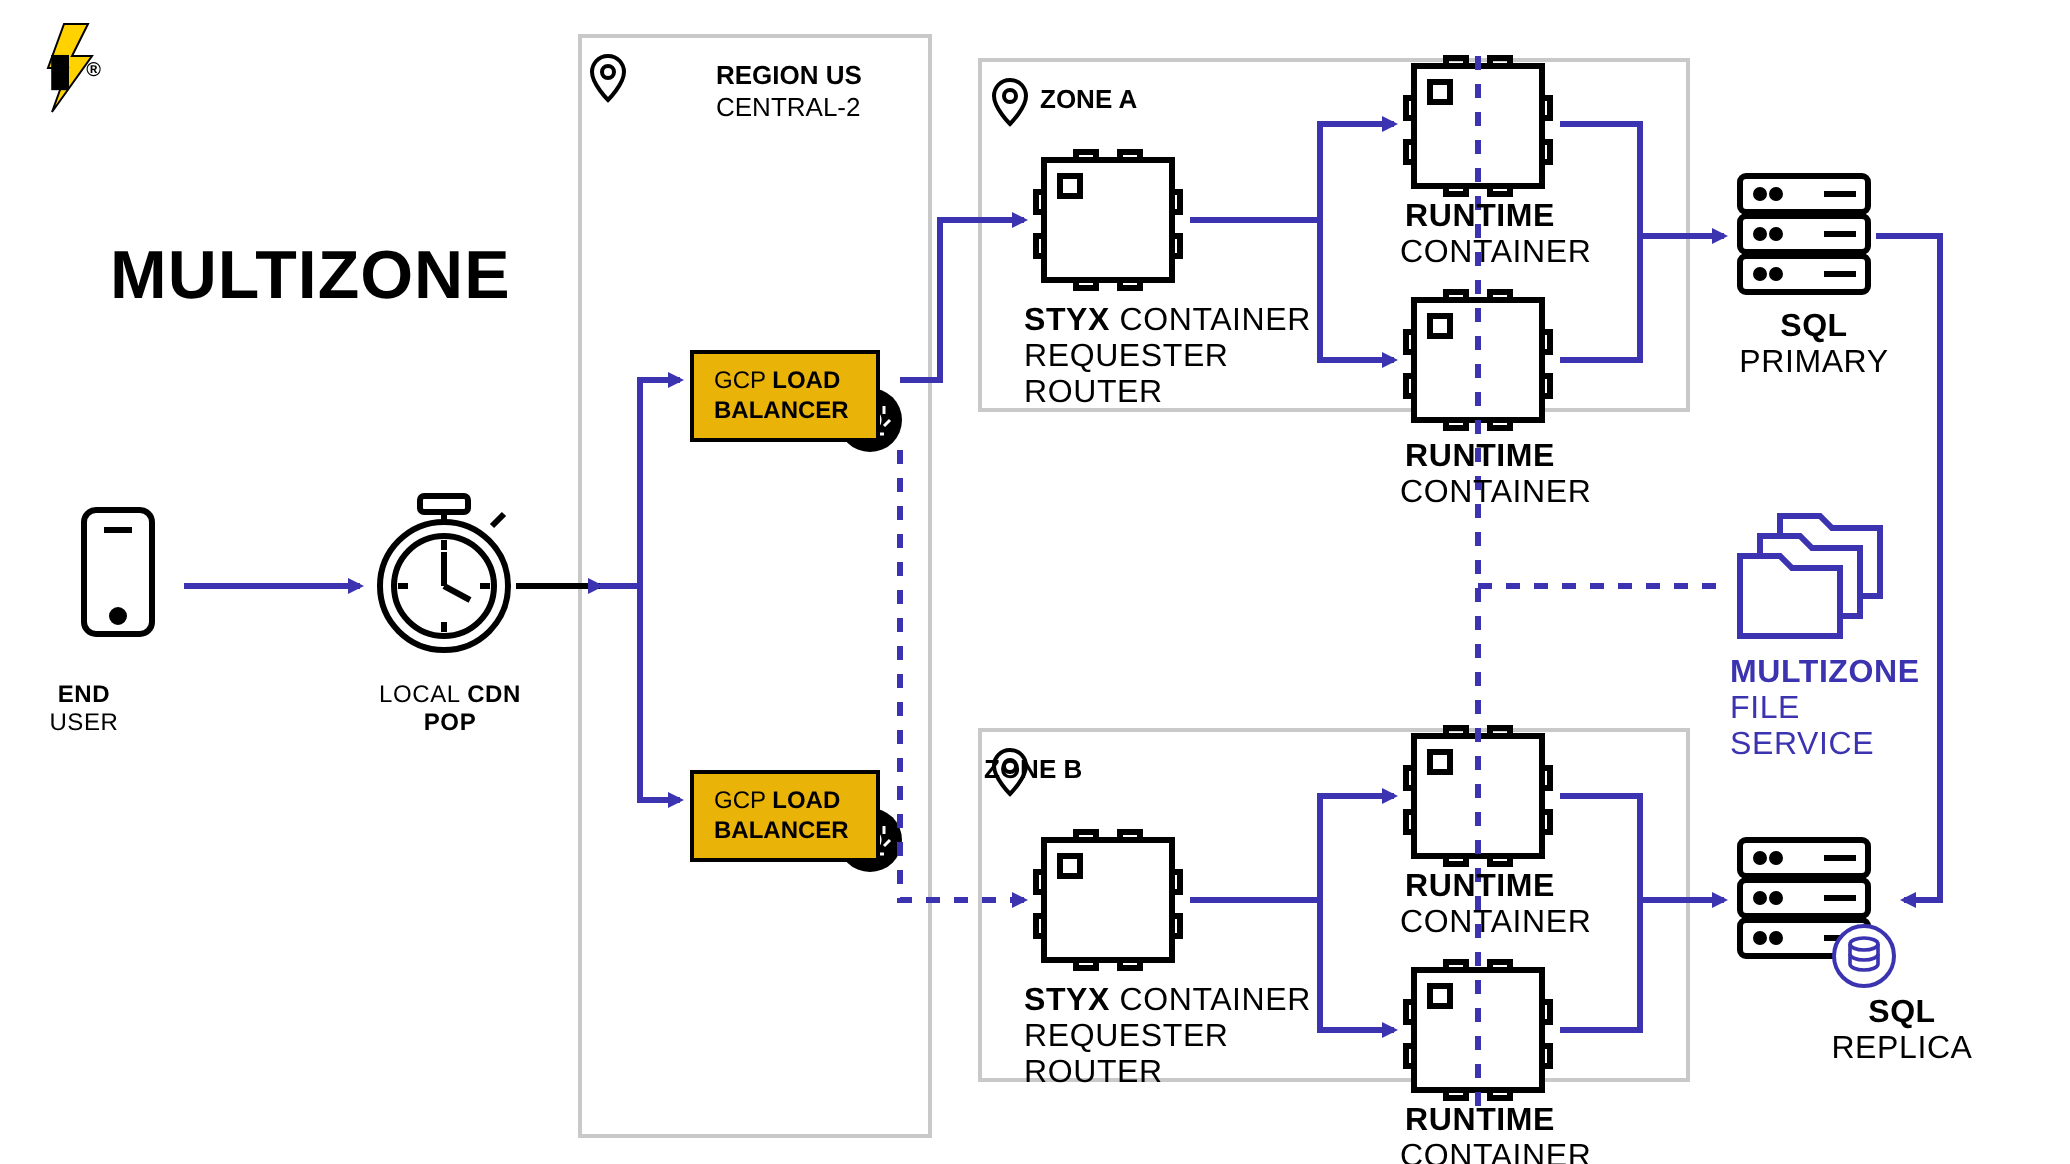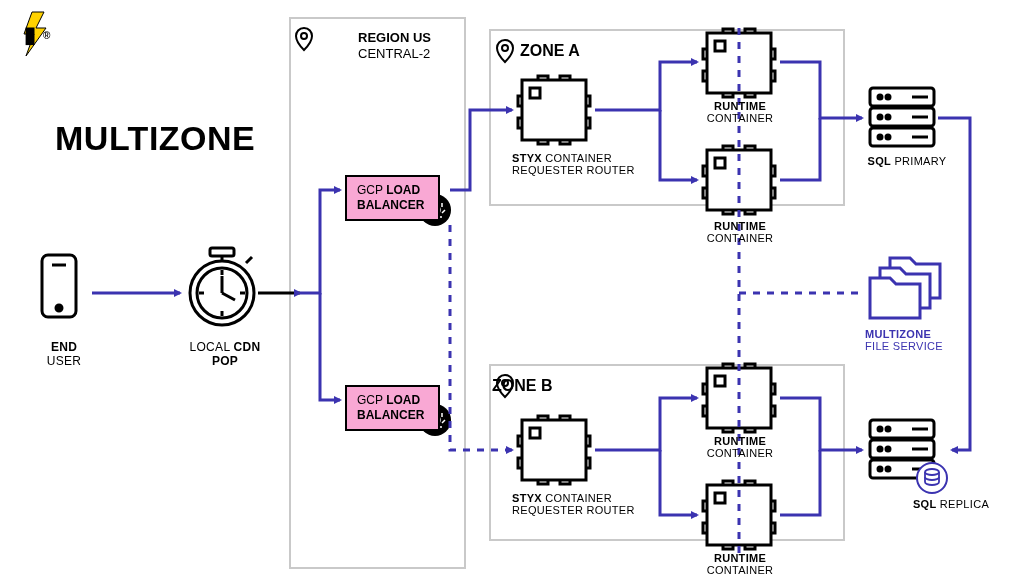--- a/index.html
+++ b/index.html
@@ -5,26 +5,26 @@
   * { box-sizing: border-box; margin: 0; padding: 0; }
   html, body { width: 1035px; height: 582px; font-family: Arial, Helvetica, sans-serif; background: #fff; color: #000; }
   body { position: relative; overflow: hidden; }
   svg.bg { position: absolute; inset: 0; width: 1035px; height: 582px; }
   .abs { position: absolute; }
   .title { font-weight: 900; font-size: 34px; line-height: 1.1; letter-spacing: .5px; }
   .brand { font-weight: 900; font-size: 20px; letter-spacing: 1px; display:flex; align-items:center; gap:6px;}
   .label { font-size: 12px; letter-spacing: .3px; text-align: center; }
   .label .b { font-weight: 700; }
   .label .r { font-weight: 400; text-align: center; }
-  .label-sm { font-size: 11px; }
+  .label-sm { font-size: 16px; }
   .label-left { text-align: left; }
-  .zone-header { font-size: 16px; font-weight: 700; display:flex; align-items:center; gap:6px;}
+  .zone-header { font-size: 13px; font-weight: 700; display:flex; align-items:center; gap:6px;}
   .region-header { font-size: 13px; display:flex; align-items:flex-start; gap:6px;}
   .region-header .lines { line-height: 1.2; }
-  .gcp-box { border: 2px solid #000; padding: 6px 10px 6px 10px; background: #f9a8d4; font-size: 12px; line-height: 1.25; min-width: 95px;}
+  .gcp-box { border: 2px solid #000; padding: 6px 10px 6px 10px; background: #eab308; font-size: 12px; line-height: 1.25; min-width: 95px;}
   .gcp-box .r { display:block; }
   .gcp-box .b { font-weight: 700; }
   .purple { color: #3b33b0; }
 </style>
 </head>
 <body>
 
 <svg class="bg" viewBox="0 0 1035 582">
   <defs>
     <marker id="arrP" markerWidth="8" markerHeight="8" refX="6" refY="4" orient="auto" markerUnits="userSpaceOnUse">
@@ -229,21 +229,21 @@
 
 <div class="abs brand" style="left:24px; top:22px;">
   <span style="font-size:22px;">▮</span>
     <span style="vertical-align:super;font-size:10px;">®</span>
 </div>
 
 <div class="abs title" style="left:55px; top:120px;">
   <div>MULTIZONE</div>
 </div>
 
-<div class="abs label" style="left:34px; top:340px; width:60px;">
+<div class="abs label" style="left:12px; top:340px; width:60px;">
   <span class="b">END</span><span class="r"> USER</span>
 </div>
 
 <div class="abs label" style="left:175px; top:340px; width:100px;">
   <span class="r">LOCAL </span><span class="b">CDN POP</span>
 </div>
 
 <div class="abs region-header" style="left:318px; top:30px;margin-left:40px;">
   <div class="lines">
     <div><span class="b" style="font-weight:700">REGION US</span></div>

